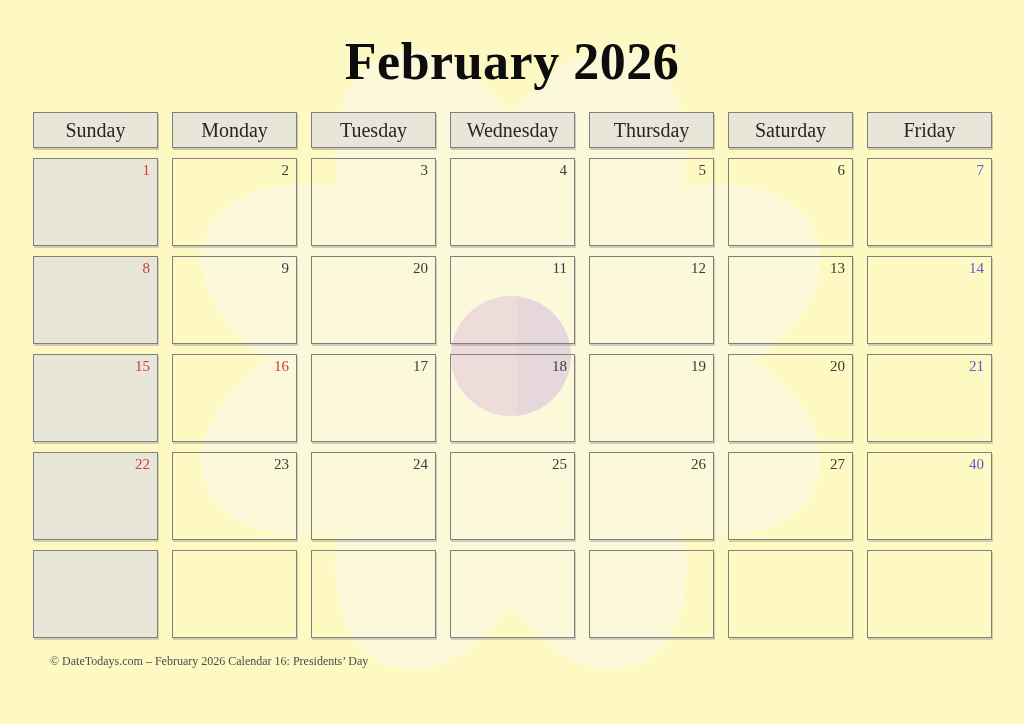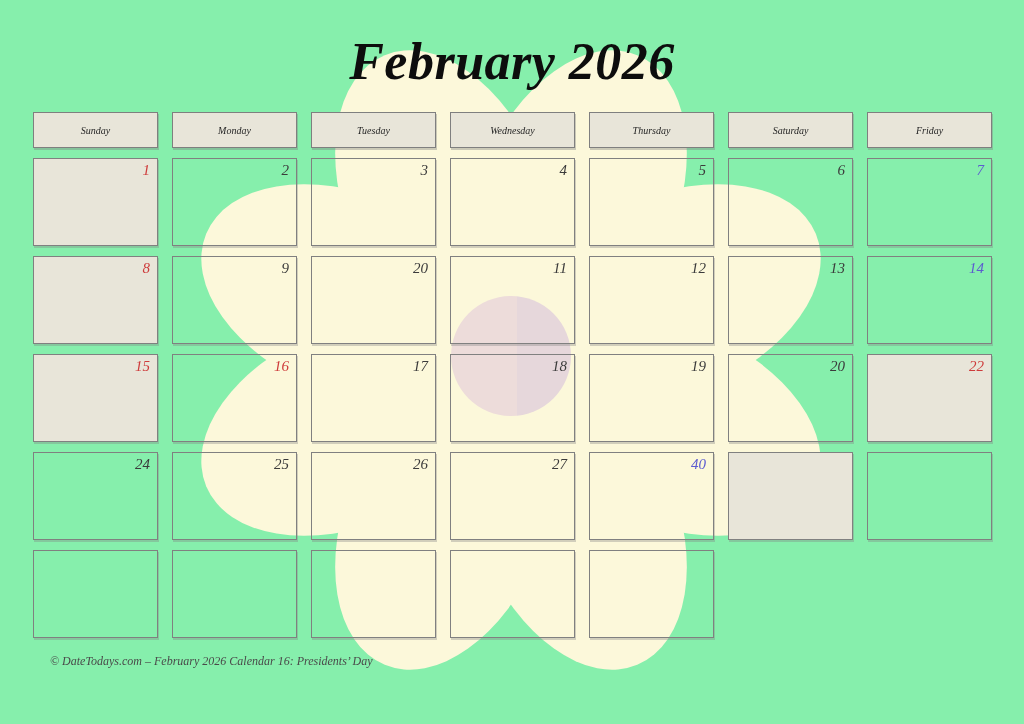--- a/index.html
+++ b/index.html
@@ -5,23 +5,22 @@
   html, body {
     margin: 0;
     padding: 0;
     background: #ffffff;
     font-family: "Liberation Serif", "DejaVu Serif", serif;
   }
   .page {
     position: relative;
     width: 1024px;
     height: 724px;
-    background: #86efac;
+    background: #fef9c3;
     overflow: hidden;
-    font-style: italic;
   }
 
   
   .watermark { position: absolute; inset: 0; z-index: 0; }
   .petal {
     position: absolute;
     width: 200px;
     height: 320px;
     border-radius: 50%;
     background: var(--petal, #fcf8da);
@@ -71,21 +70,21 @@
     gap: 10px 14px;
     z-index: 2;
   }
   .day-header {
     background: var(--beige, #e8e5d9);
     border: 1px solid #7f7f7f;
     box-shadow: 1px 2px 0 rgba(130,130,130,0.4);
     display: flex;
     align-items: center;
     justify-content: center;
-    font-size: 10px;
+    font-size: 20px;
     color: #262626;
     box-sizing: border-box;
   }
   .cell {
     position: relative;
     border: 1px solid #808080;
     box-shadow: 1px 2px 0 rgba(130,130,130,0.35);
     background: transparent;
     box-sizing: border-box;
   }
@@ -191,24 +190,30 @@
       </div>
       <div class="cell">
         <span class="num dark">18</span>
       </div>
       <div class="cell">
         <span class="num dark">19</span>
       </div>
       <div class="cell">
         <span class="num dark">20</span>
       </div>
+      <div class="cell">
+        <span class="num blue">21</span>
+      </div>
       <div class="cell sunday">
         <span class="num red">22</span>
       </div>
       <div class="cell">
+        <span class="num dark">23</span>
+      </div>
+      <div class="cell">
         <span class="num dark">24</span>
       </div>
       <div class="cell">
         <span class="num dark">25</span>
       </div>
       <div class="cell">
         <span class="num dark">26</span>
       </div>
       <div class="cell">
         <span class="num dark">27</span>

